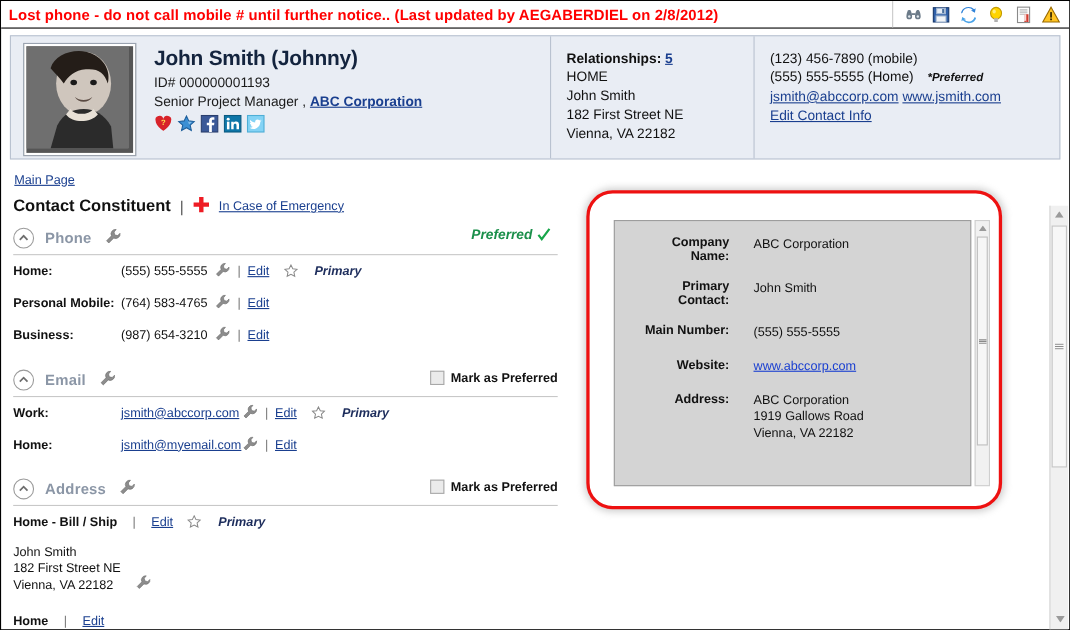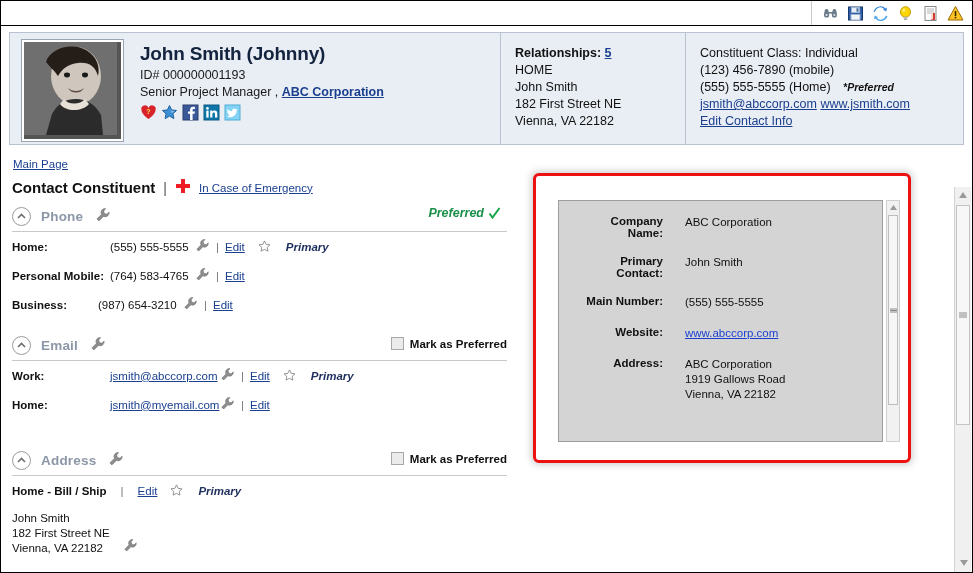--- a/index.html
+++ b/index.html
@@ -134,21 +134,21 @@
 
   .addr-block{
     padding-left:11px;font-size:11.5px;line-height:15px;color:#111;
     margin-top:6px;position:relative;
   }
   .addr-wrench{position:absolute;left:122px;top:27px;}
 
   
   .callout{
     position:absolute;left:532px;top:172px;width:378px;height:290px;
-    border:3px solid #ee1111;border-radius:6px;
+    border:3px solid #ee1111;border-radius:24px;
     background:#ffffff;
     box-shadow:0 0 7px 2px rgba(150,150,150,0.45);
     box-sizing:border-box;
   }
   .callout-inner{
     position:absolute;left:22px;top:24px;width:325px;height:242px;
     background:#d4d4d4;border:1px solid #9d9d9d;box-sizing:border-box;
     padding:14px 0 0 0;
   }
   .co-row{display:flex;margin-bottom:16px;padding-left:14px;}
@@ -185,20 +185,21 @@
     background:#f7f7f7;border:1px solid #c4c4c4;box-sizing:border-box;
     display:flex;align-items:center;justify-content:center;cursor:pointer;
   }
 </style>
 </head>
 <body>
 
 <div class="page">
 
   <div class="alert-bar">
+    <div class="alert-text">Lost phone - do not call mobile # until further notice.. (Last updated by AEGABERDIEL on 2/8/2012)</div>
     <div class="alert-icons">
       <span class="ico">
         <svg width="17" height="17" viewBox="0 0 17 17">
             <g fill="#6b7a88">
               <path d="M2 10a2.6 2.6 0 105.2 0c0-1.4-.6-4.6-1.4-5.5-.6-.6-1.8-.6-2.4 0C2.6 5.4 2 8.6 2 10z"></path>
               <path d="M9.8 10a2.6 2.6 0 105.2 0c0-1.4-.6-4.6-1.4-5.5-.6-.6-1.8-.6-2.4 0-.8.9-1.4 4.1-1.4 5.5z"></path>
               <rect x="6.8" y="7" width="3.4" height="1.6"></rect>
             </g>
             <circle cx="4.6" cy="10" r="1.1" fill="#dfe6ec"></circle>
             <circle cx="12.4" cy="10" r="1.1" fill="#dfe6ec"></circle>
@@ -310,21 +311,20 @@
         <span>Relationships:</span>
         <a href="#">5</a>
       </div>
       <div>HOME</div>
       <div>John Smith</div>
       <div>182 First Street NE</div>
       <div>Vienna, VA 22182</div>
     </div>
 
     <div class="col-class">
-      <div>Constituent Class: Individual</div>
       <div>(123) 456-7890 (mobile)</div>
       <div>
         <span>(555) 555-5555 (Home)</span>
         <span class="pref-note">*Preferred</span>
       </div>
       <a href="#">jsmith@abccorp.com</a>
       <a href="#">www.jsmith.com</a>
       <a href="#">Edit Contact Info</a>
     </div>
   </div>
@@ -388,21 +388,21 @@
       <span class="wrench" style="margin-left:0">
         <svg width="15" height="15" viewBox="0 0 16 16">
             <path d="M10.6 1.6a4 4 0 00-4.2 5.8L1.9 11.9l2 2L8.4 9.4a4 4 0 005.7-4.3L12 7.2 9.3 6.6 8.7 4z" fill="#8d8d8d" stroke="#6d6d6d" stroke-width=".6"></path>
           </svg>
       </span>
       <span class="pipe">|</span>
       <a class="edit" href="#">Edit</a>
     </div>
 
     <div class="row">
-      <span class="lbl" style="width:86px">Business:</span>
+      <span class="lbl" style="width:98px">Business:</span>
       <span class="val" style="width:85px">(987) 654-3210</span>
       <span class="wrench" style="margin-left:0">
         <svg width="15" height="15" viewBox="0 0 16 16">
             <path d="M10.6 1.6a4 4 0 00-4.2 5.8L1.9 11.9l2 2L8.4 9.4a4 4 0 005.7-4.3L12 7.2 9.3 6.6 8.7 4z" fill="#8d8d8d" stroke="#6d6d6d" stroke-width=".6"></path>
           </svg>
       </span>
       <span class="pipe">|</span>
       <a class="edit" href="#">Edit</a>
     </div>
 
@@ -448,21 +448,21 @@
       <span class="val" style="width:110px"><a href="#">jsmith@myemail.com</a></span>
       <span class="wrench" style="margin-left:0">
         <svg width="15" height="15" viewBox="0 0 16 16">
             <path d="M10.6 1.6a4 4 0 00-4.2 5.8L1.9 11.9l2 2L8.4 9.4a4 4 0 005.7-4.3L12 7.2 9.3 6.6 8.7 4z" fill="#8d8d8d" stroke="#6d6d6d" stroke-width=".6"></path>
           </svg>
       </span>
       <span class="pipe">|</span>
       <a class="edit" href="#">Edit</a>
     </div>
 
-    <div class="sect-head" style="margin-top:26px">
+    <div class="sect-head" style="margin-top:10px">
       <span class="chev">
         <svg width="9" height="6" viewBox="0 0 9 6">
             <path d="M1 5l3.5-3.6L8 5" fill="none" stroke="#6e6e6e" stroke-width="1.6"></path>
           </svg>
       </span>
       <span class="sect-name">Address</span>
       <span class="wrench">
         <svg width="16" height="16" viewBox="0 0 16 16">
             <path d="M10.6 1.6a4 4 0 00-4.2 5.8L1.9 11.9l2 2L8.4 9.4a4 4 0 005.7-4.3L12 7.2 9.3 6.6 8.7 4z" fill="#8d8d8d" stroke="#6d6d6d" stroke-width=".6"></path>
           </svg>

